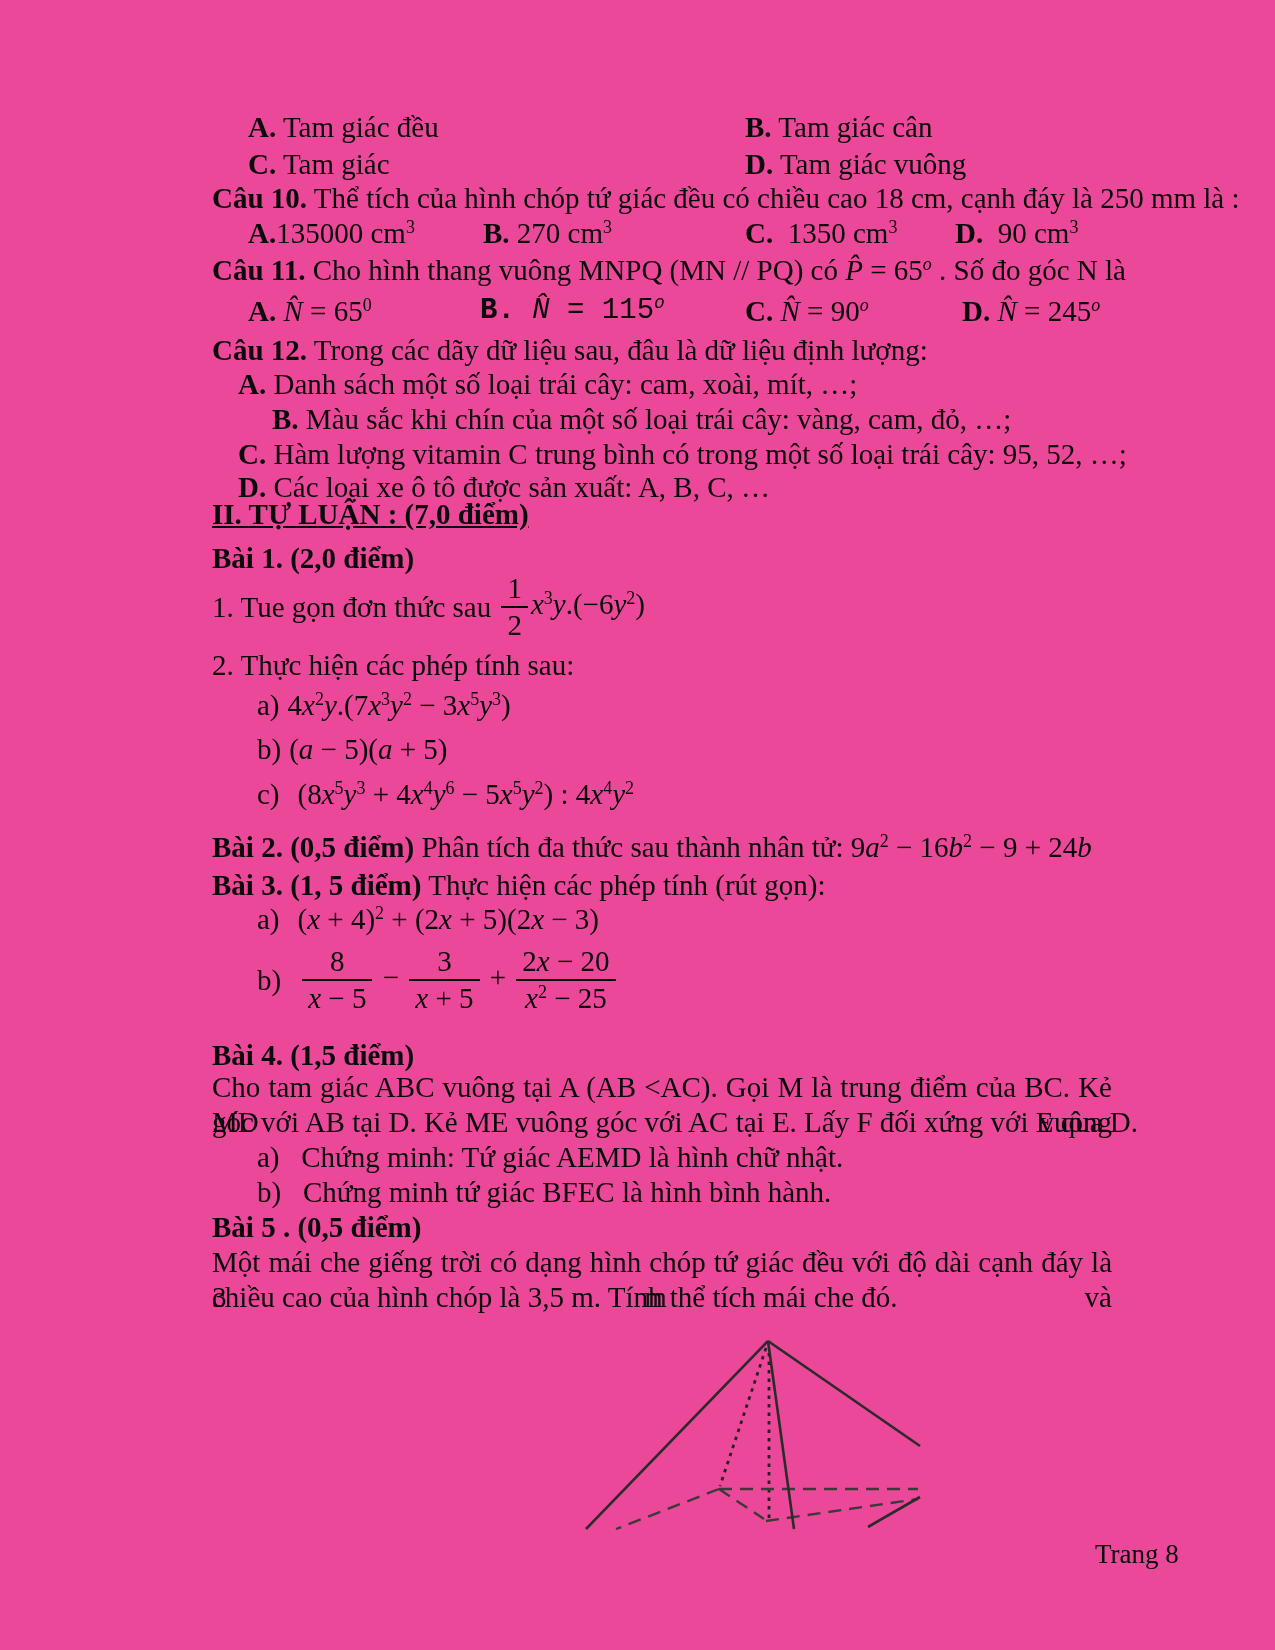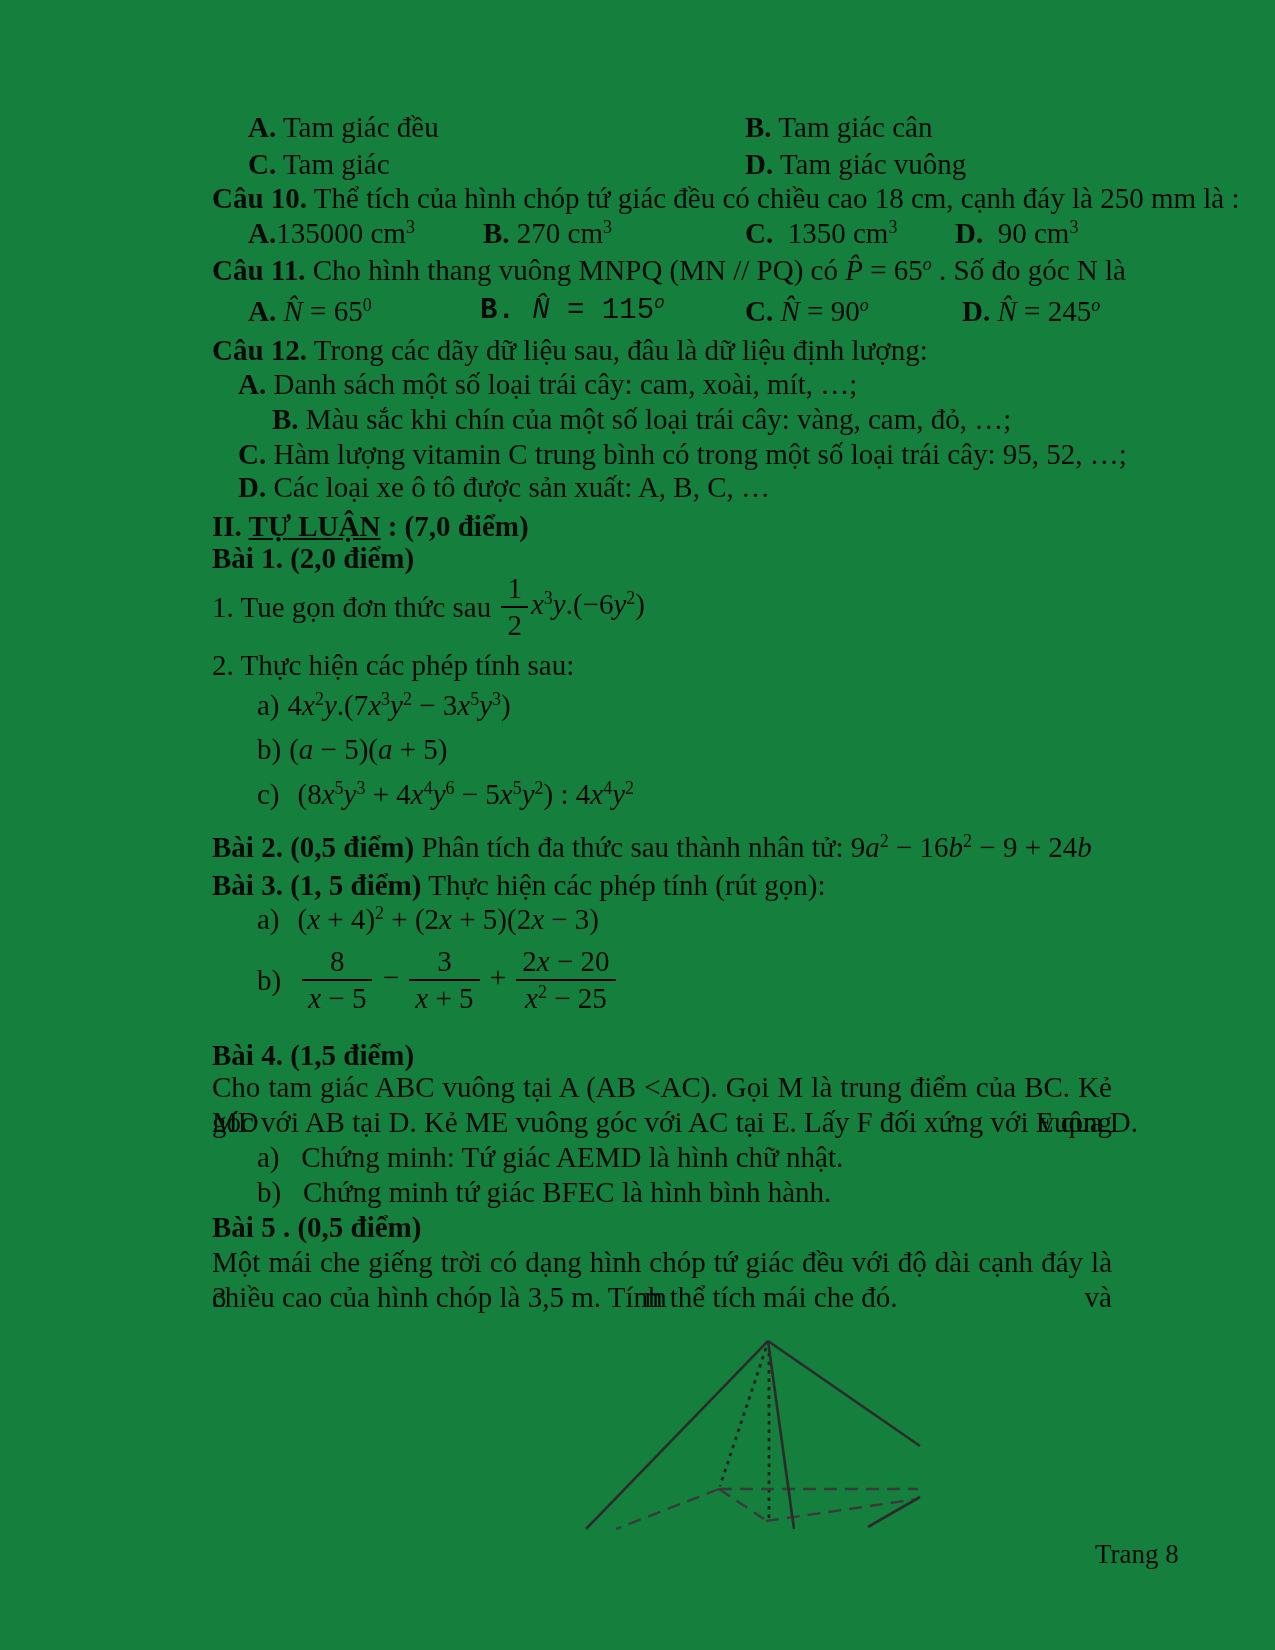--- a/index.html
+++ b/index.html
@@ -1,19 +1,19 @@
 <!DOCTYPE html>
 <html><head>
 <meta charset="utf-8">
 <style>
   html,body{margin:0;padding:0;background:#e8e8e8;}
   .page{
     position:relative;
     width:1275px;height:1650px;
-    background:#15803d;
+    background:#ec4899;
     font-family:"Liberation Serif", serif;
     font-size:29px;
     color:#0a0a0a;
     margin:0 auto;
     overflow:hidden;
   }
   .ln{position:absolute;white-space:pre;line-height:1.2;}
   .b{font-weight:bold;}
   .u{text-decoration:underline;}
   .math{white-space:pre;}
@@ -54,21 +54,21 @@
   <div class="ln" style="left:480px;top:294px;font-family:Liberation Mono, monospace;"><span class="b">B.</span><span class="math"><span> </span><span class="mi">N̂</span><span> = 115</span><sup class="mi">o</sup></span></div>
   <div class="ln" style="left:745px;top:294px;"><span class="b">C.</span><span class="math"><span> </span><span class="mi">N̂</span><span> = 90</span><sup class="mi">o</sup></span></div>
   <div class="ln" style="left:962px;top:294px;"><span class="b">D.</span><span class="math"><span> </span><span class="mi">N̂</span><span> = 245</span><sup class="mi">o</sup></span></div>
 
   <div class="ln" style="left:212px;top:333px;"><span class="b">Câu 12.</span><span> Trong các dãy dữ liệu sau, đâu là dữ liệu định lượng:</span></div>
   <div class="ln" style="left:238px;top:367px;"><span class="b">A.</span><span> Danh sách một số loại trái cây: cam, xoài, mít, …;</span></div>
   <div class="ln" style="left:238px;top:402px;margin-left:34px;"><span class="b">B.</span><span> Màu sắc khi chín của một số loại trái cây: vàng, cam, đỏ, …;</span></div>
   <div class="ln" style="left:238px;top:437px;"><span class="b">C.</span><span> Hàm lượng vitamin C trung bình có trong một số loại trái cây: 95, 52, …;</span></div>
   <div class="ln" style="left:238px;top:470px;"><span class="b">D.</span><span> Các loại xe ô tô được sản xuất: A, B, C, …</span></div>
 
-  <div class="ln b" style="left:212px;top:509px;"><span>II. </span><span class="u">TỰ LUẬN</span><span> : (7,0 điểm)</span></div>
+  <div class="ln b" style="left:212px;top:497px;text-decoration:underline;"><span>II. </span><span class="u">TỰ LUẬN</span><span> : (7,0 điểm)</span></div>
 
   <div class="ln b" style="left:212px;top:541px;">Bài 1. (2,0 điểm)</div>
   <div class="ln flexline" style="left:212px;top:572px;"><span>1. Tue gọn đơn thức sau </span><span class="math"><span class="frac"><span class="fr-top"><span>1</span></span><span class="fr-bot"><span>2</span></span></span><span class="mi">x</span><sup>3</sup><span class="mi">y</span><span>.(−6</span><span class="mi">y</span><sup>2</sup><span>)</span></span></div>
   <div class="ln" style="left:212px;top:648px;">2. Thực hiện các phép tính sau:</div>
   <div class="ln" style="left:257px;top:688px;"><span>a)</span><span class="math" style="margin-left:8px;"><span>4</span><span class="mi">x</span><sup>2</sup><span class="mi">y</span><span>.(7</span><span class="mi">x</span><sup>3</sup><span class="mi">y</span><sup>2</sup><span> − 3</span><span class="mi">x</span><sup>5</sup><span class="mi">y</span><sup>3</sup><span>)</span></span></div>
   <div class="ln" style="left:257px;top:732px;"><span>b)</span><span class="math" style="margin-left:8px;"><span>(</span><span class="mi">a</span><span> − 5)(</span><span class="mi">a</span><span> + 5)</span></span></div>
   <div class="ln" style="left:257px;top:777px;"><span>c)</span><span class="math" style="margin-left:18px;"><span>(8</span><span class="mi">x</span><sup>5</sup><span class="mi">y</span><sup>3</sup><span> + 4</span><span class="mi">x</span><sup>4</sup><span class="mi">y</span><sup>6</sup><span> − 5</span><span class="mi">x</span><sup>5</sup><span class="mi">y</span><sup>2</sup><span>) : 4</span><span class="mi">x</span><sup>4</sup><span class="mi">y</span><sup>2</sup></span></div>
 
   <div class="ln" style="left:212px;top:830px;"><span class="b">Bài 2. (0,5 điểm)</span><span> Phân tích đa thức sau thành nhân tử: </span><span class="math"><span>9</span><span class="mi">a</span><sup>2</sup><span> − 16</span><span class="mi">b</span><sup>2</sup><span> − 9 + 24</span><span class="mi">b</span></span></div>
 

